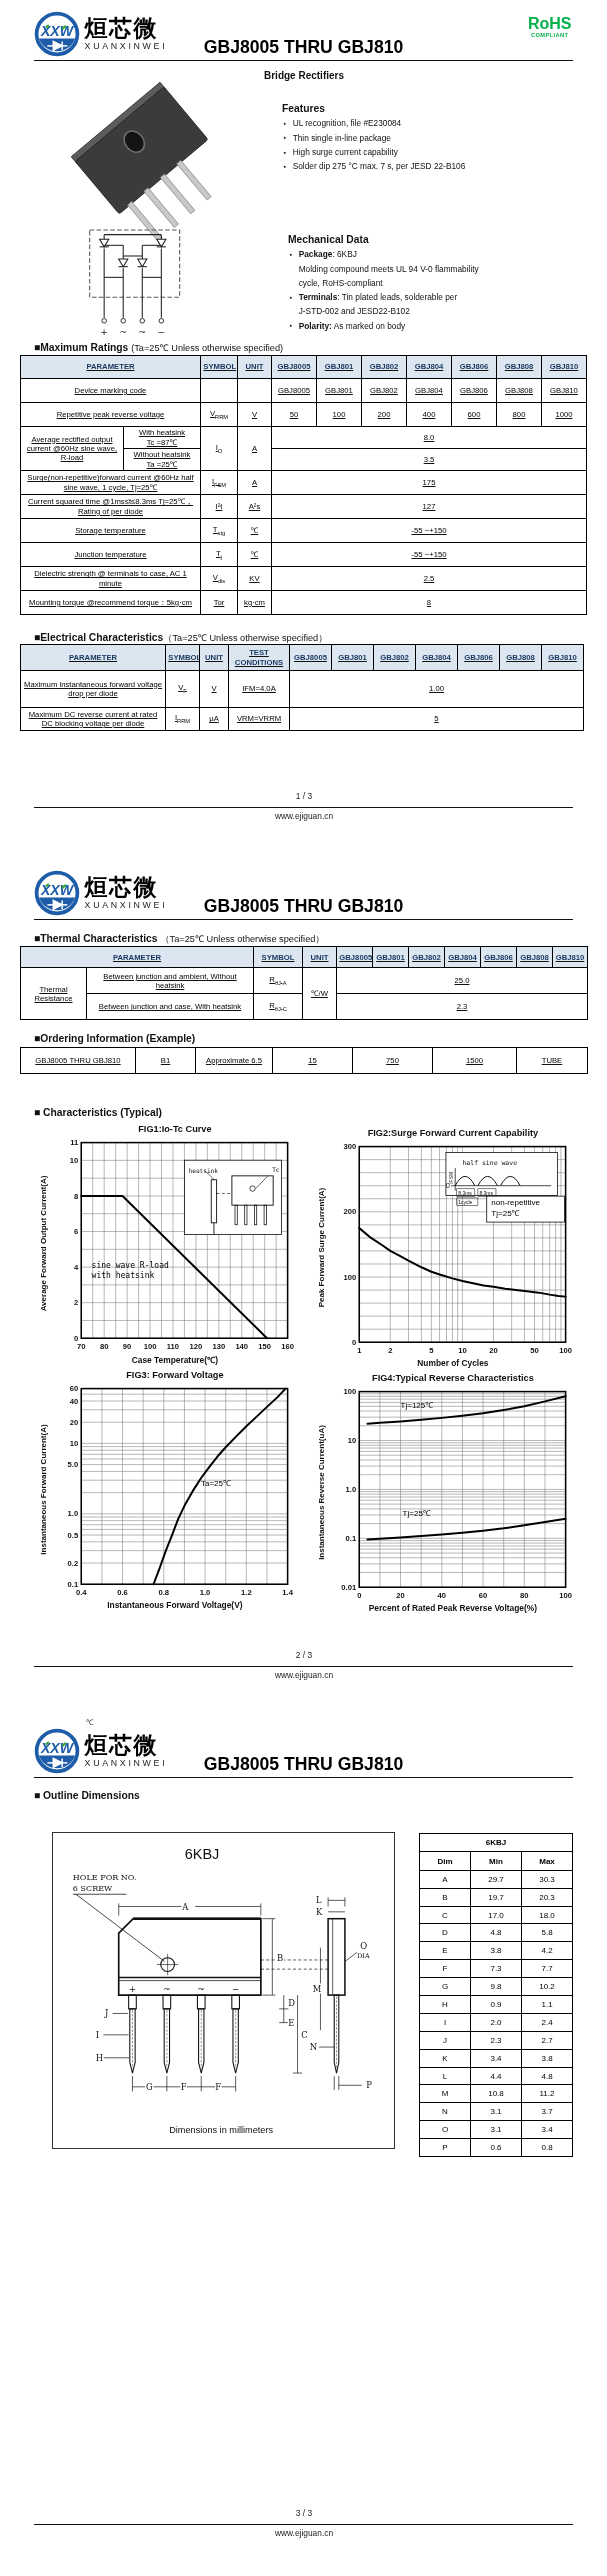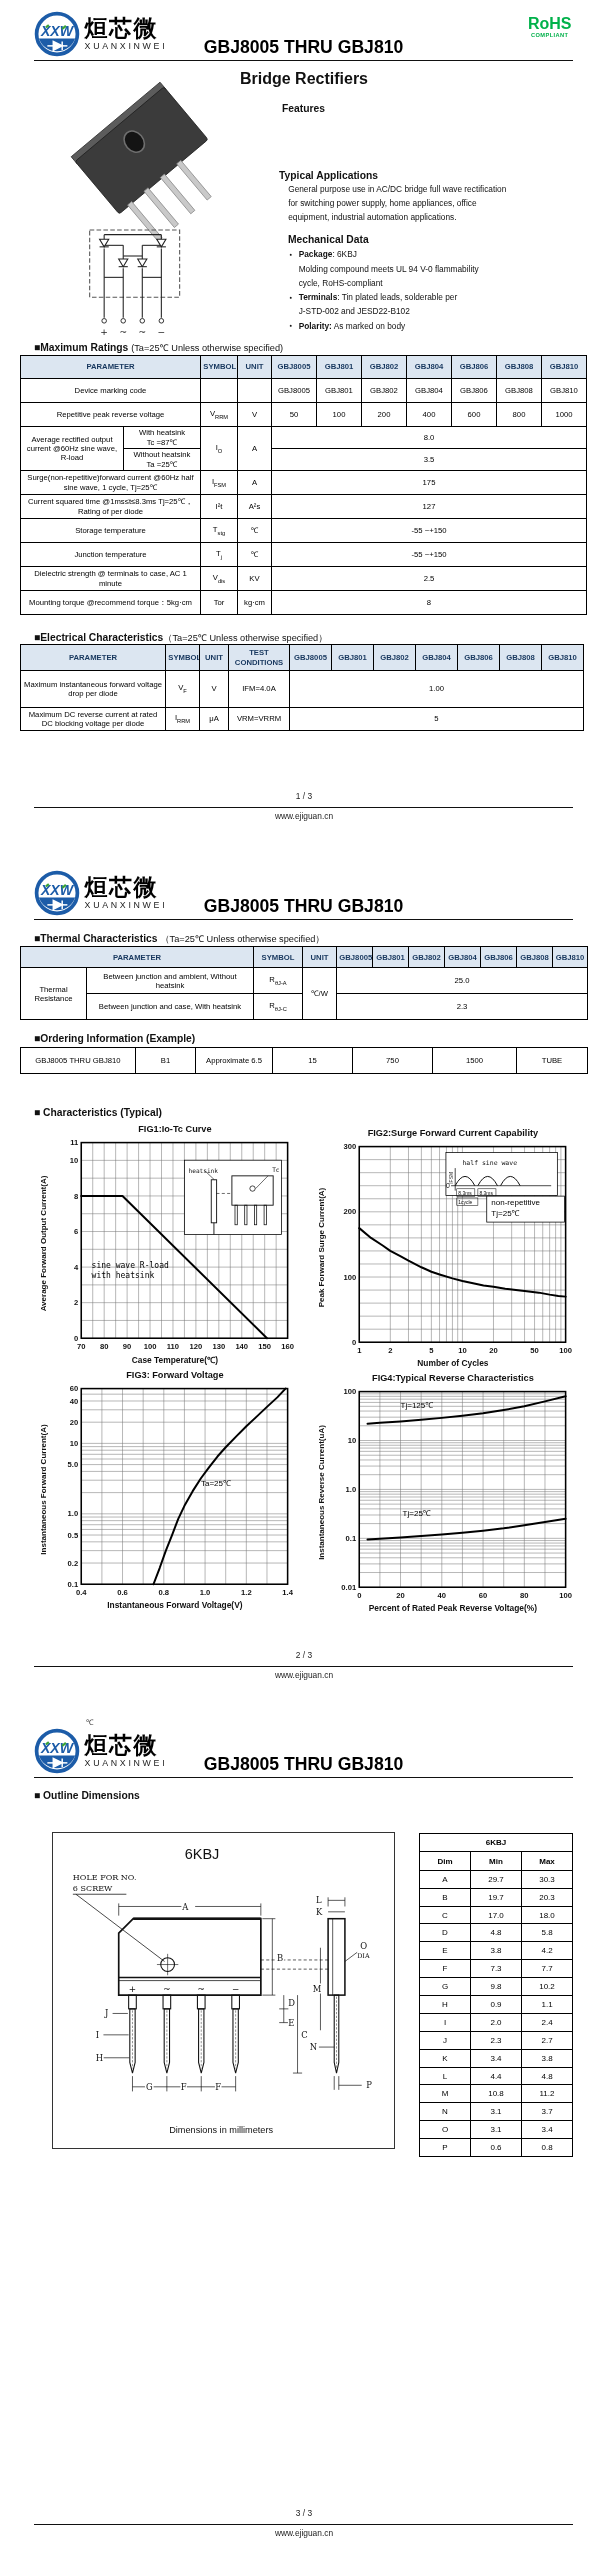--- a/index.html
+++ b/index.html
@@ -21,35 +21,35 @@
   .rohs-sub{font-size:5.7px;font-weight:bold;color:#00b14a;letter-spacing:0.4px;}
   .hdr-rule{position:absolute;left:34px;width:539px;border-bottom:1.5px solid #111;top:60px;}
 
   
   .pg-num{position:absolute;left:0;right:0;top:791px;text-align:center;font-size:8.4px;color:#222;}
   .foot-rule{position:absolute;left:34px;width:539px;top:807px;border-bottom:1.1px solid #111;}
   .site{position:absolute;left:0;right:0;top:811px;text-align:center;font-size:8.4px;color:#222;}
 
   
   .product-title{position:absolute;left:0;right:0;top:70px;text-align:center;
-                 font-size:16px;font-weight:bold;}
+                 font-size:10px;font-weight:bold;}
   .features{position:absolute;left:282px;top:103px;width:298px;}
   .sec-h{font-size:10.3px;font-weight:bold;margin-bottom:2.3px;}
   .blist{margin:0;padding:0;list-style:none;}
   .blist li{font-size:8.3px;line-height:1.72;padding-left:10.7px;position:relative;}
   .blist li::before{content:"●";font-size:4.6px;position:absolute;left:1.5px;top:3.8px;}
   .apps{position:absolute;left:279px;top:170px;width:306px;}
   .apps .line{font-size:8.3px;line-height:1.65;margin-left:9.2px;}
   .mech{position:absolute;left:288px;top:234px;width:306px;}
   .mech li b{font-weight:bold;}
   .cont{font-size:8.3px;line-height:1.72;margin-left:10.7px;}
 
   .tbl-heading{position:absolute;left:34px;font-size:10.3px;font-weight:bold;}
   .tbl-cond{font-weight:normal;font-size:9.2px;}
-  table.dt{border-collapse:collapse;table-layout:fixed;border:1.1px solid #000;}
+  table.dt{border-collapse:collapse;table-layout:fixed;border:1.1px solid #000;text-decoration:underline;}
   table.dt td,table.dt th{border:0.8px solid #000;font-size:7.7px;text-align:center;
       padding:0.8px 2.3px;color:#000;overflow:hidden;line-height:1.2;}
   table.dt th{background:#dce6f1;color:#17375e;font-size:7.7px;font-weight:bold;}
   td.pl{text-align:left;}
   sub{font-size:5.7px;}
   .abs{position:absolute;}
 
   
   .fig{position:absolute;width:264px;height:246px;}
   .fig-title{position:absolute;left:21.4px;top:0;width:239px;text-align:center;
@@ -157,28 +157,28 @@
     <g font-size="12" fill="#222" text-anchor="middle" font-family="DejaVu Sans,sans-serif">
       <text x="33" y="148">+</text>
       <text x="58" y="148">~</text>
       <text x="83" y="148">~</text>
       <text x="108" y="148">−</text>
     </g>
   </svg>
 
   <div class="features">
     <div class="sec-h">Features</div>
-  </div>
-
-  <div class="apps">
-    <div class="sec-h">Typical Applications</div>
-    <div class="line">General purpose use in AC/DC bridge full wave rectification</div>
-    <div class="line">for switching power supply, home appliances, office</div>
-    <div class="line">equipment, industrial automation applications.</div>
-  </div>
+    <ul class="blist">
+      <li>UL recognition, file #E230084</li>
+      <li>Thin single in-line package</li>
+      <li>High surge current capability</li>
+      <li>Solder dip 275 °C max. 7 s, per JESD 22-B106</li>
+    </ul>
+  </div>
+
 
   <div class="mech">
     <div class="sec-h">Mechanical Data</div>
     <ul class="blist">
       <li><b>Package</b><span>: 6KBJ</span></li>
     </ul>
     <div class="cont">Molding compound meets UL 94 V-0 flammability</div>
     <div class="cont">cycle, RoHS-compliant</div>
     <ul class="blist">
       <li><b>Terminals</b><span>: Tin plated leads, solderable  per</span></li>

